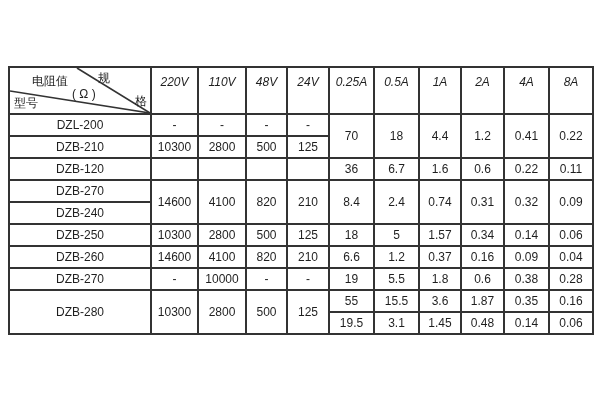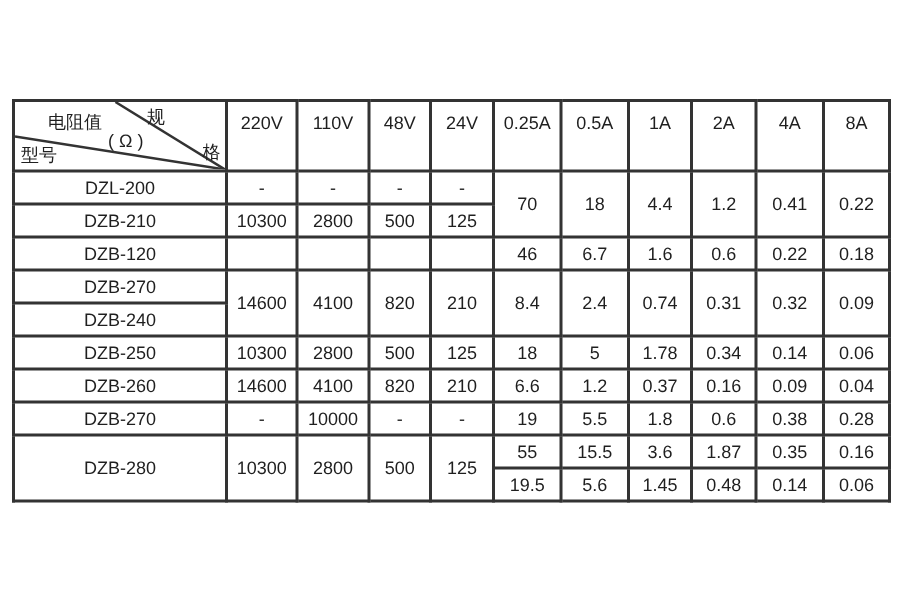--- a/index.html
+++ b/index.html
@@ -14,21 +14,21 @@
     border-collapse:collapse; table-layout:fixed;
   }
   .spec-table td, .spec-table th {
     border:2px solid #333333;
     text-align:center; vertical-align:middle;
     font-size:12px; font-weight:normal; color:#1f1f1f;
     padding:0; overflow:hidden; white-space:nowrap;
   }
   tr.hdr { height:47px; }
   tr.std { height:22px;padding-left:44px; }
-  .spec-table th { vertical-align:top; padding-top:7px; }
+  .spec-table th { vertical-align:top; padding-top:7px;font-style:italic; }
 
   .vbottom { vertical-align:bottom; padding-bottom:5px; }
   .vtop    { vertical-align:top;    padding-top:5px; }
 
   
   td.corner { position:relative; padding:0; }
   td.corner svg { position:absolute; left:0; top:0; width:100%; height:100%; display:block; }
   td.corner span { position:absolute; font-size:12px; color:#1f1f1f; line-height:12px; }
   .c-spec1 { left:88px; top:4px; }
   .c-spec2 { left:125px; top:27px; }
@@ -101,26 +101,26 @@
       <td>500</td>
       <td>125</td>
     </tr>
 
     <tr class="std">
       <td>DZB-120</td>
       <td></td>
       <td></td>
       <td></td>
       <td></td>
-      <td>46</td>
+      <td>36</td>
       <td>6.7</td>
       <td>1.6</td>
       <td>0.6</td>
       <td>0.22</td>
-      <td>0.18</td>
+      <td>0.11</td>
     </tr>
 
     <tr class="std">
       <td>DZB-270</td>
       <td rowspan="2">14600</td>
       <td rowspan="2">4100</td>
       <td rowspan="2">820</td>
       <td rowspan="2">210</td>
       <td rowspan="2">8.4</td>
       <td rowspan="2">2.4</td>
@@ -135,21 +135,21 @@
     </tr>
 
     <tr class="std">
       <td>DZB-250</td>
       <td>10300</td>
       <td>2800</td>
       <td>500</td>
       <td>125</td>
       <td>18</td>
       <td>5</td>
-      <td>1.78</td>
+      <td>1.57</td>
       <td>0.34</td>
       <td>0.14</td>
       <td>0.06</td>
     </tr>
 
     <tr class="std">
       <td>DZB-260</td>
       <td>14600</td>
       <td>4100</td>
       <td>820</td>
@@ -185,21 +185,21 @@
       <td>55</td>
       <td>15.5</td>
       <td>3.6</td>
       <td>1.87</td>
       <td>0.35</td>
       <td>0.16</td>
     </tr>
 
     <tr class="std">
       <td>19.5</td>
-      <td>5.6</td>
+      <td>3.1</td>
       <td>1.45</td>
       <td>0.48</td>
       <td>0.14</td>
       <td>0.06</td>
     </tr>
   </tbody>
     </table>
 </div>
 
 </body></html>

